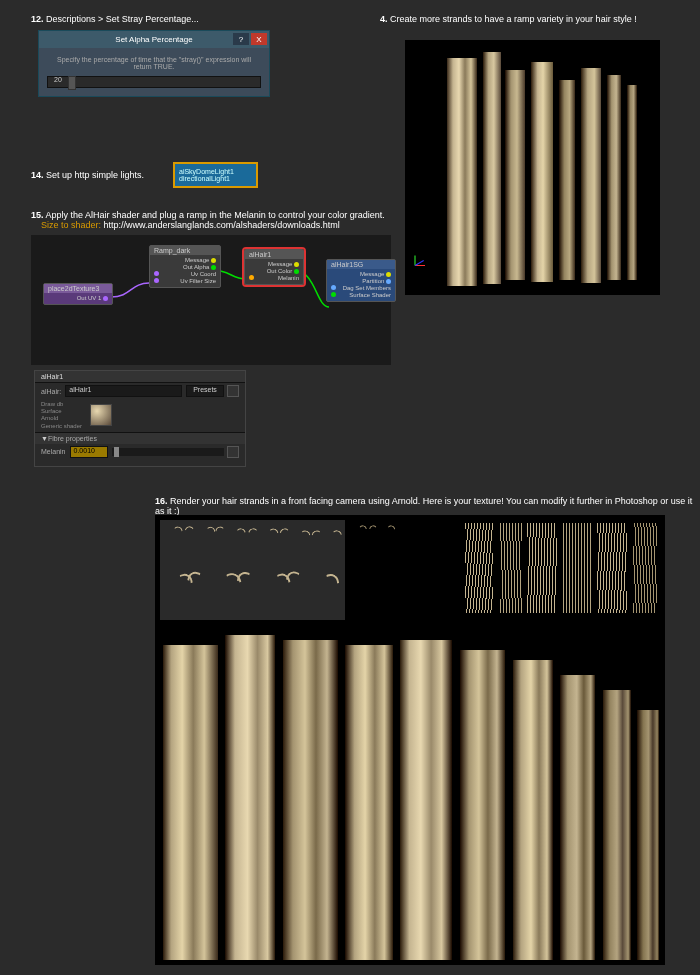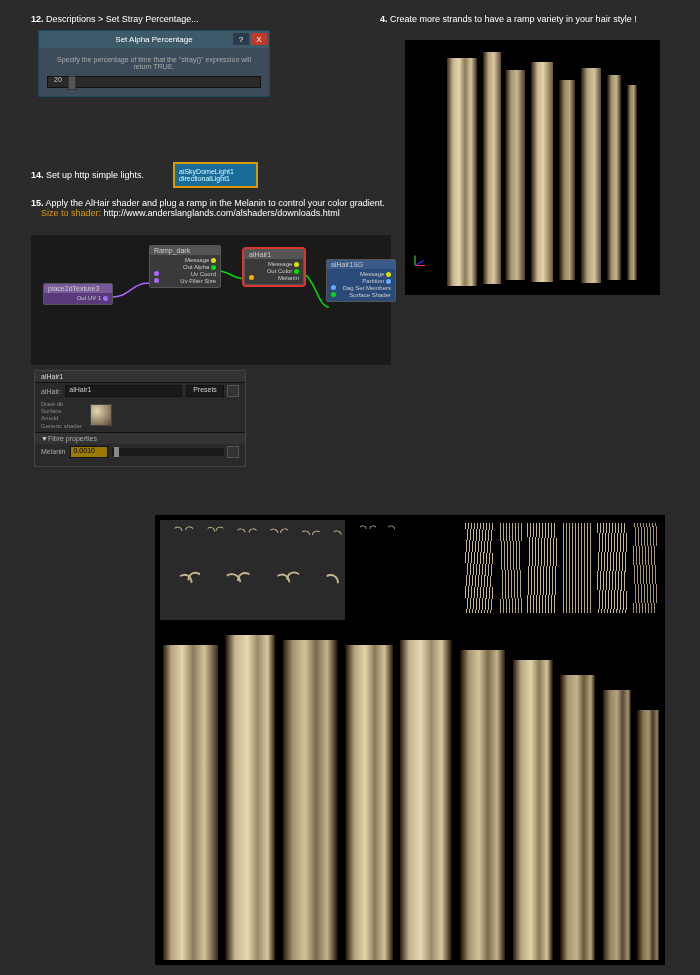--- a/index.html
+++ b/index.html
@@ -32,21 +32,21 @@
   .attr-input{background:#1a1a1a;border:1px solid #111;height:10px;flex:1;margin-left:4px;color:#ccc;padding:0 3px;font-size:7px}
   .swatch{width:20px;height:20px;background:radial-gradient(circle at 30% 30%,#e8d8b0,#5a4a3a);border:1px solid #444;margin-left:8px}
   .attr-tab{background:#333;padding:2px 6px;font-size:7px;border-bottom:1px solid #111}
   .bigrender{position:absolute;left:155px;top:515px;width:510px;height:450px;background:#000;overflow:hidden}
   .inset{position:absolute;left:5px;top:5px;width:185px;height:100px;background:#2a2a2a}
   .curl{position:absolute;border:1px solid #c4b490;border-color:#c4b490 transparent transparent transparent;border-radius:50%}
   
   #s12{position:absolute;left:31px;top:14px}
   #s13{position:absolute;left:380px;top:14px}
   #s14{position:absolute;left:31px;top:170px}
-  #s15{position:absolute;left:31px;top:198px}
+  #s15{position:absolute;left:31px;top:210px}
   #s16{position:absolute;left:155px;top:496px}
   .axis{position:absolute;left:10px;bottom:10px;width:20px;height:20px}
   .axis .ax{position:absolute;width:10px;height:1px;transform-origin:left center}
   .ax-x{background:#f33}
   .ax-y{background:#3f3;transform:rotate(-90deg)}
   .ax-z{background:#33f;transform:rotate(-30deg)}
 </style>
 </head>
 <body>
 
@@ -202,20 +202,24 @@
     <div class="attr-row">
       <span>Melanin</span>
       <div class="attr-input" style="flex:0 0 30px;background:#9a7a00;color:#000">0.0010</div>
       <div style="flex:1;height:8px;background:#1a1a1a;margin-left:4px;position:relative">
         <div style="position:absolute;left:2px;top:-1px;width:5px;height:10px;background:#888"></div>
       </div>
       <div style="width:10px;height:10px;background:#333;margin-left:3px;border:1px solid #555"></div>
     </div>
   </div>
 
+  <div id="s16">
+    <span class="step-num">16.</span>
+    <span class="step-text">Render your hair strands in a front facing camera using Arnold. Here is your texture! You can modify it further in Photoshop or use it as it :)</span>
+  </div>
 
   <div class="bigrender">
     <div class="inset">
 
       <div class="curl" style="left:8px;top:6px;width:12px;height:24px;transform:rotate(20deg)"></div>
       <div class="curl" style="left:24px;top:6px;width:12px;height:24px;transform:rotate(-10deg)"></div>
       <div class="curl" style="left:40px;top:6px;width:12px;height:24px;transform:rotate(25deg)"></div>
       <div class="curl" style="left:56px;top:6px;width:12px;height:24px;transform:rotate(-20deg)"></div>
       <div class="curl" style="left:72px;top:8px;width:12px;height:22px;transform:rotate(15deg)"></div>
       <div class="curl" style="left:88px;top:8px;width:12px;height:22px;transform:rotate(-15deg)"></div>

